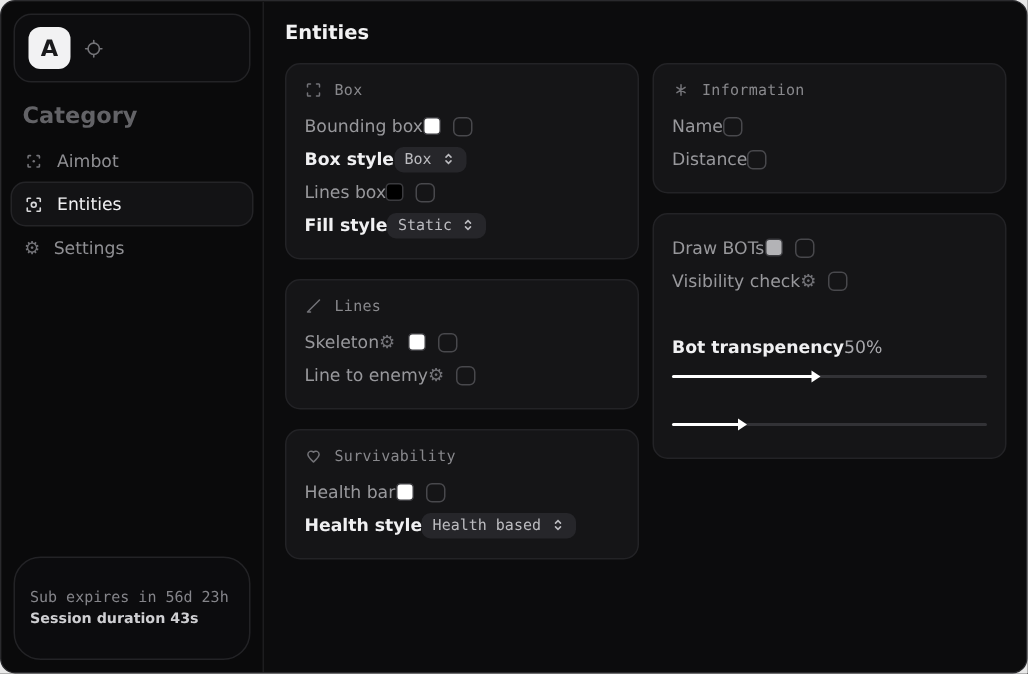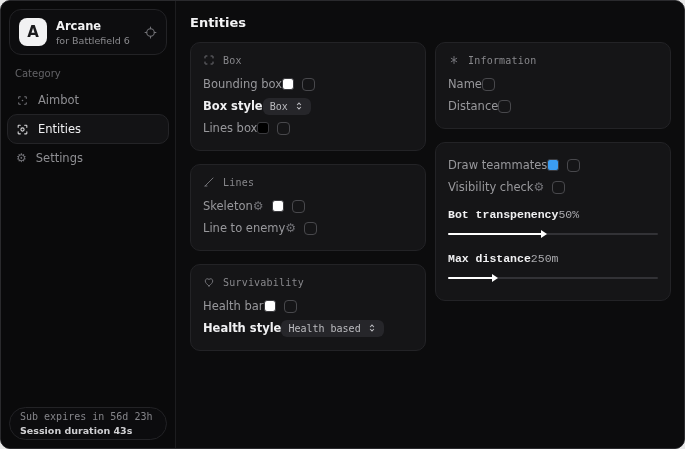--- a/index.html
+++ b/index.html
@@ -7,27 +7,27 @@
   .window{ position:absolute; inset:0; background:#0a0a0b; border:1px solid #2a2a2d; border-radius:10px; overflow:hidden; display:flex; }
 
   
   .sidebar{ width:175px; flex:0 0 175px; border-right:1px solid #1d1d1f; position:relative; background:#0a0a0b; }
   .brand-card{ margin:8px; padding:8px 9px; border:1px solid #232326; border-radius:12px; background:#0d0d0f; display:flex; align-items:center; gap:9px; }
   .avatar{ width:28px; height:28px; border-radius:8px; background:#f2f2f3; color:#1a1a1c; font-weight:bold; font-size:15px; display:flex; align-items:center; justify-content:center; flex:0 0 28px; }
   .brand-text{ flex:1; min-width:0; }
   .brand-name{ font-size:11.5px; font-weight:700; color:#f2f2f3; }
   .brand-sub{ font-size:9.5px; color:#8a8a8e; margin-top:2px; }
   .brand-action{ color:#737378; display:flex; cursor:pointer; }
-  .cat-label{ font-size:10px; color:#636367; margin:13px 14px 7px; }
+  .cat-label{ font-size:15px; color:#636367; margin:13px 14px 7px;font-weight:bold; }
   .nav{ display:flex; flex-direction:column; }
   .nav-item{ height:28px; margin:0 6px; padding:0 8px; display:flex; align-items:center; gap:9px; color:#8f8f93; font-size:11.5px; border:1px solid transparent; border-radius:10px; cursor:pointer; }
   .nav-item .nav-icon{ display:flex; color:#737378; }
   .nav-item.active{ background:#131315; border-color:#242427; color:#f0f0f2; height:30px; }
   .nav-item.active .nav-icon{ color:#d8d8da; }
-  .footer-card{ position:absolute; left:8px; right:8px; bottom:8px; border:1px solid #232326; border-radius:18px; padding:3px 10px; background:#0c0c0e; }
+  .footer-card{ position:absolute; left:8px; right:8px; bottom:8px; border:1px solid #232326; border-radius:18px; padding:21px 10px; background:#0c0c0e; }
   .footer-line1{ font-family:"DejaVu Sans Mono", monospace; font-size:10px; color:#85858a; }
   .footer-line2{ font-size:9.5px; font-weight:700; color:#cfcfd2; margin-top:3px; }
 
   
   .main{ flex:1; background:#0c0c0d; padding:14px 13px 0 14px; overflow:hidden; }
   .page-title{ font-size:13px; font-weight:700; color:#f2f2f3; }
   .columns{ display:flex; gap:9px; margin-top:12px; }
   .col{ flex:1; min-width:0; }
   .card{ background:#151517; border:1px solid #232326; border-radius:10px; padding:11px 12px; margin-bottom:13px; }
   .card-head{ display:flex; align-items:center; gap:8px; font-family:"DejaVu Sans Mono", monospace; font-size:10px; color:#88888c; margin-bottom:7px; letter-spacing:.2px; }
@@ -36,39 +36,35 @@
   .lbl{ font-size:11.5px; color:#98989c; }
   .lbl.bright{ color:#f0f0f2; font-weight:600; }
   .controls{ display:flex; align-items:center; gap:8px; }
   .gear{ font-size:12px; color:#737378; line-height:1; cursor:pointer; }
   .swatch{ width:12px; height:12px; border-radius:3px; border:1px solid #3a3a3e; cursor:pointer; }
   .checkbox{ width:13px; height:13px; border:1.5px solid #48484c; border-radius:4px; background:transparent; cursor:pointer; }
   .dropdown{ display:flex; align-items:center; gap:6px; background:#26262a; border-radius:6px; padding:3px 7px; cursor:pointer; }
   .dropdown .dd-val{ font-family:"DejaVu Sans Mono", monospace; font-size:10px; color:#bcbcc0; }
   .dropdown .dd-chev{ display:flex; color:#bcbcc0; }
 
-  .slider-group{ margin-top:3px; padding-top:2px;font-family:Liberation Mono, monospace; }
+  .slider-group{ margin-top:20px; padding-top:2px; }
   .slider-group .val{ font-size:11.5px; color:#a9a9ad; }
   .track{ position:relative; height:2px; background:#323236; border-radius:2px; margin:8px 0 10px; cursor:pointer; }
   .fill{ position:relative; height:2px; background:#ffffff; border-radius:2px; }
   .thumb{ position:absolute; right:-2px; top:50%; transform:translateY(-50%); width:0; height:0; border-top:4px solid transparent; border-bottom:4px solid transparent; border-left:6px solid #ffffff; }
   svg{ display:block; }
 </style>
 </head>
 <body>
 
 <div class="window">
 
   <aside class="sidebar">
     <div class="brand-card">
       <div class="avatar">A</div>
-      <div class="brand-text">
-        <div class="brand-name">Arcane</div>
-        <div class="brand-sub">for Battlefield 6</div>
-      </div>
       <span class="brand-action">
         <svg width="13" height="13" viewBox="0 0 24 24" fill="none" stroke="currentColor" stroke-width="2" stroke-linecap="round">
             <circle cx="12" cy="12" r="7"></circle>
             <path d="M12 2v3M12 19v3M2 12h3M19 12h3"></path>
           </svg>
       </span>
     </div>
 
     <div class="cat-label">Category</div>
 
@@ -137,20 +133,31 @@
                 </span>
             </span>
           </div>
           <div class="row">
             <span class="lbl">Lines box</span>
             <span class="controls">
               <span class="swatch" style="background-color: rgb(0, 0, 0);"></span>
               <span class="checkbox"></span>
             </span>
           </div>
+          <div class="row">
+            <span class="lbl bright">Fill style</span>
+            <span class="dropdown">
+              <span class="dd-val">Static</span>
+              <span class="dd-chev">
+                  <svg width="10" height="10" viewBox="0 0 24 24" fill="none" stroke="currentColor" stroke-width="2.5" stroke-linecap="round">
+                    <path d="M8 9l4-4 4 4M8 15l4 4 4-4"></path>
+                  </svg>
+                </span>
+            </span>
+          </div>
         </section>
 
         <section class="card">
           <div class="card-head">
             <span class="hicon">
               <svg width="12" height="12" viewBox="0 0 24 24" fill="none" stroke="currentColor" stroke-width="2" stroke-linecap="round">
                   <path d="M4 20L20 4M4 20h4"></path>
                 </svg>
             </span>
             <span>Lines</span>
@@ -222,23 +229,23 @@
           <div class="row">
             <span class="lbl">Distance</span>
             <span class="controls">
                 <span class="checkbox"></span>
               </span>
           </div>
         </section>
 
         <section class="card">
           <div class="row">
-            <span class="lbl">Draw teammates</span>
-            <span class="controls">
-              <span class="swatch" style="background-color: rgb(59, 157, 242);"></span>
+            <span class="lbl">Draw BOTs</span>
+            <span class="controls">
+              <span class="swatch" style="background-color: rgb(179, 179, 182);"></span>
               <span class="checkbox"></span>
             </span>
           </div>
           <div class="row">
             <span class="lbl">Visibility check</span>
             <span class="controls">
               <span class="gear">⚙</span>
               <span class="checkbox"></span>
             </span>
           </div>
@@ -249,24 +256,20 @@
               <span class="val">50%</span>
             </div>
             <div class="track">
               <div class="fill" style="width: 46%;">
                 <span class="thumb"></span>
               </div>
             </div>
           </div>
 
           <div class="slider-group">
-            <div class="row">
-              <span class="lbl bright">Max distance</span>
-              <span class="val">250m</span>
-            </div>
             <div class="track">
               <div class="fill" style="width: 23%;">
                 <span class="thumb"></span>
               </div>
             </div>
           </div>
         </section>
       </div>
     </div>
   </main>

